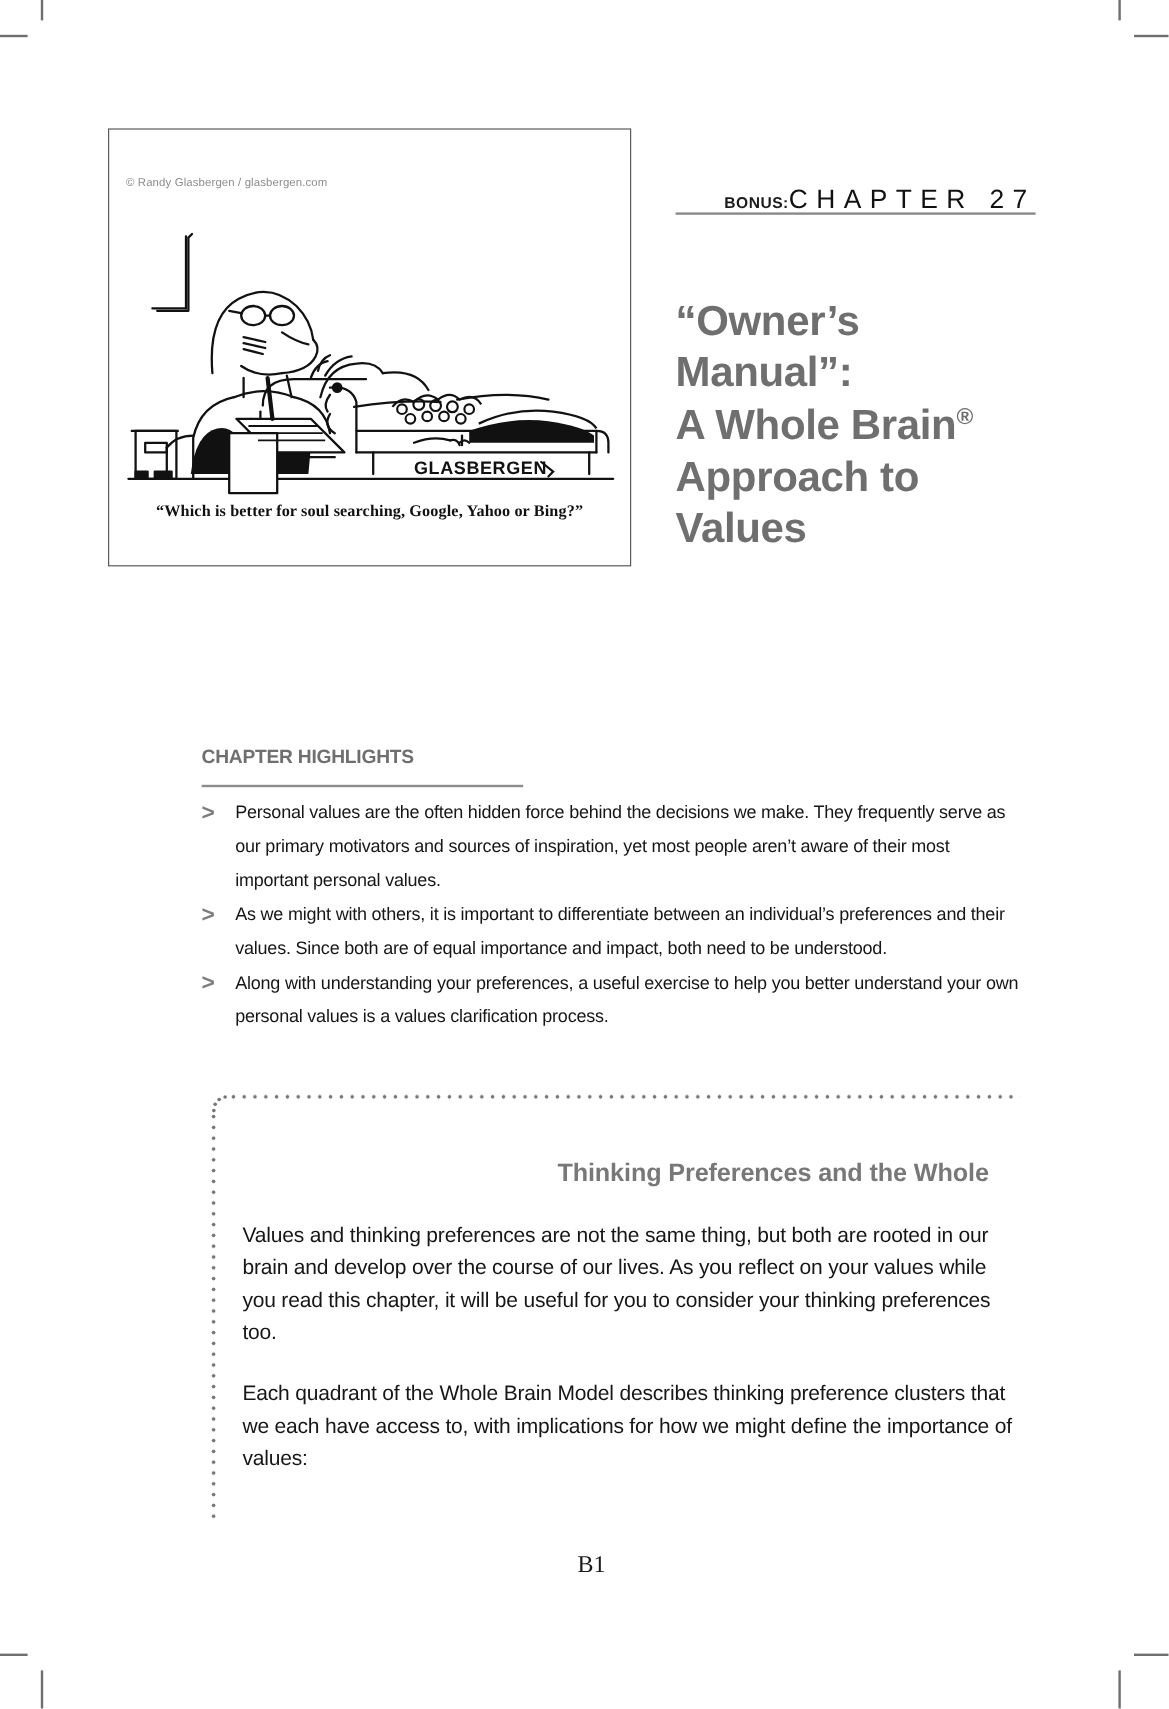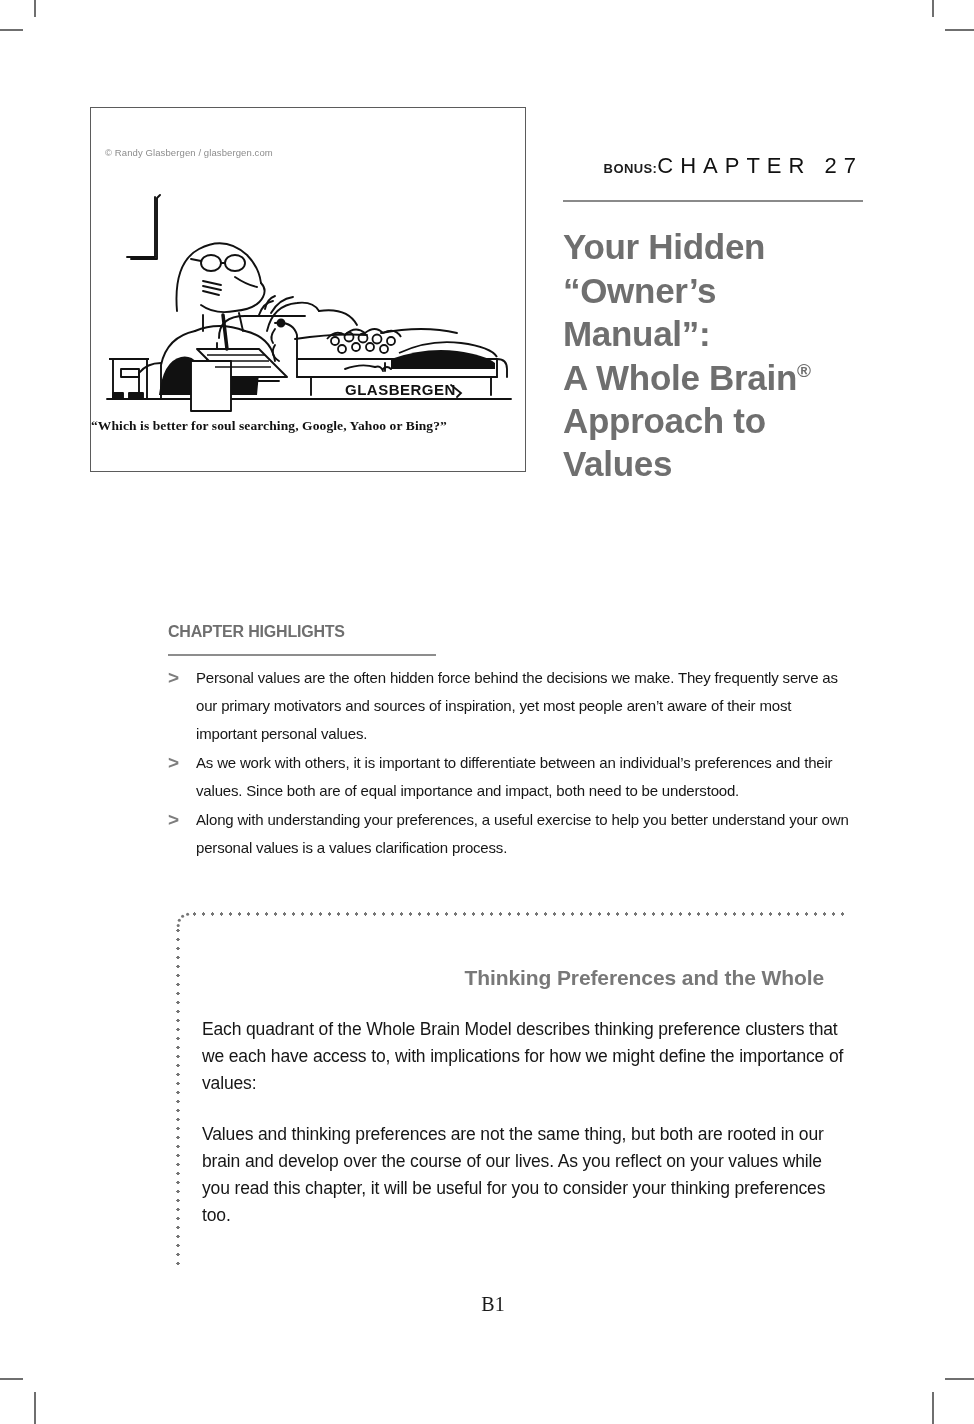--- a/index.html
+++ b/index.html
@@ -58,40 +58,40 @@
     left: 8px;
     top: 55px;
     width: 420px;
     height: 290px;
   }
   #cartoon-caption {
     position: absolute;
     left: 0;
     right: 0;
     top: 310px;
-    text-align: left;
+    text-align: center;
     font-family: "Liberation Serif", serif;
     font-weight: bold;
     font-size: 13.5px;
     color: #111;
     letter-spacing: 0.1px;
   }
 
   
   #chapter-head {
     position: absolute;
     left: 563px;
     top: 155px;
     width: 300px;
   }
   #chapter-eyebrow {
     text-align: right;
     white-space: nowrap;
     line-height: 1;
-    padding-bottom: 23px;
+    padding-bottom: 0;
   }
   #chapter-eyebrow .bonus {
     font-size: 13px;
     font-weight: 600;
     letter-spacing: 0.4px;
     color: #1b1b1b;
     vertical-align: baseline;
   }
   #chapter-eyebrow .chapnum {
     font-size: 22px;
@@ -366,38 +366,38 @@
 
     <div id="cartoon-caption">“Which is better for soul searching, Google, Yahoo or Bing?”</div>
   </div>
 
   <div id="chapter-head">
     <div id="chapter-eyebrow">
       <span class="bonus">BONUS:</span><span class="chapnum">CHAPTER 27</span>
     </div>
     <div id="chapter-rule"></div>
     <h1 id="chapter-title">
-      <span>Your Hidden</span><br>
+      <br>
       <span>“Owner’s Manual”:</span><br>
       <span>A Whole Brain</span><span class="reg">®</span><br>
       <span>Approach to Values</span>
     </h1>
   </div>
 
   <section id="highlights">
     <h2 id="highlights-heading">CHAPTER HIGHLIGHTS</h2>
     <div id="highlights-rule"></div>
 
     <div class="hl-item">
       <div class="hl-marker">&gt;</div>
       <div class="hl-text">Personal values are the often hidden force behind the decisions we make. They frequently serve as our primary motivators and sources of inspiration, yet most people aren’t aware of their most important personal values.</div>
     </div>
     <div class="hl-item">
       <div class="hl-marker">&gt;</div>
-      <div class="hl-text">As we work with others, it is important to differentiate between an individual’s preferences and their values. Since both are of equal importance and impact, both need to be understood.</div>
+      <div class="hl-text">As we might with others, it is important to differentiate between an individual’s preferences and their values. Since both are of equal importance and impact, both need to be understood.</div>
     </div>
     <div class="hl-item">
       <div class="hl-marker">&gt;</div>
       <div class="hl-text">Along with understanding your preferences, a useful exercise to help you better understand your own personal values is a values clarification process.</div>
     </div>
   </section>
 
   <aside id="sidebar">
     <div id="sidebar-dots-top"></div>
     <div id="sidebar-dots-left"></div>
@@ -405,20 +405,20 @@
       <circle cx="2.2" cy="13.5" r="1.5" fill="#757575"></circle>
       <circle cx="3.3" cy="8.2" r="1.5" fill="#757575"></circle>
       <circle cx="6.6" cy="4.2" r="1.5" fill="#757575"></circle>
       <circle cx="11.6" cy="2.2" r="1.5" fill="#757575"></circle>
     </svg>
 
     <div id="sidebar-body">
       <h3 id="sidebar-heading">
         <span>Thinking Preferences and the Whole</span><br>
       </h3>
+      <p class="sidebar-para">Values and thinking preferences are not the same thing, but both are rooted in our brain and develop over the course of our lives. As you reflect on your values while you read this chapter, it will be useful for you to consider your thinking preferences too.</p>
       <p class="sidebar-para">Each quadrant of the Whole Brain Model describes thinking preference clusters that we each have access to, with implications for how we might define the importance of values:</p>
-      <p class="sidebar-para">Values and thinking preferences are not the same thing, but both are rooted in our brain and develop over the course of our lives. As you reflect on your values while you read this chapter, it will be useful for you to consider your thinking preferences too.</p>
     </div>
   </aside>
 
   <div id="folio">B1</div>
 
 </div>
 
 </body></html>

